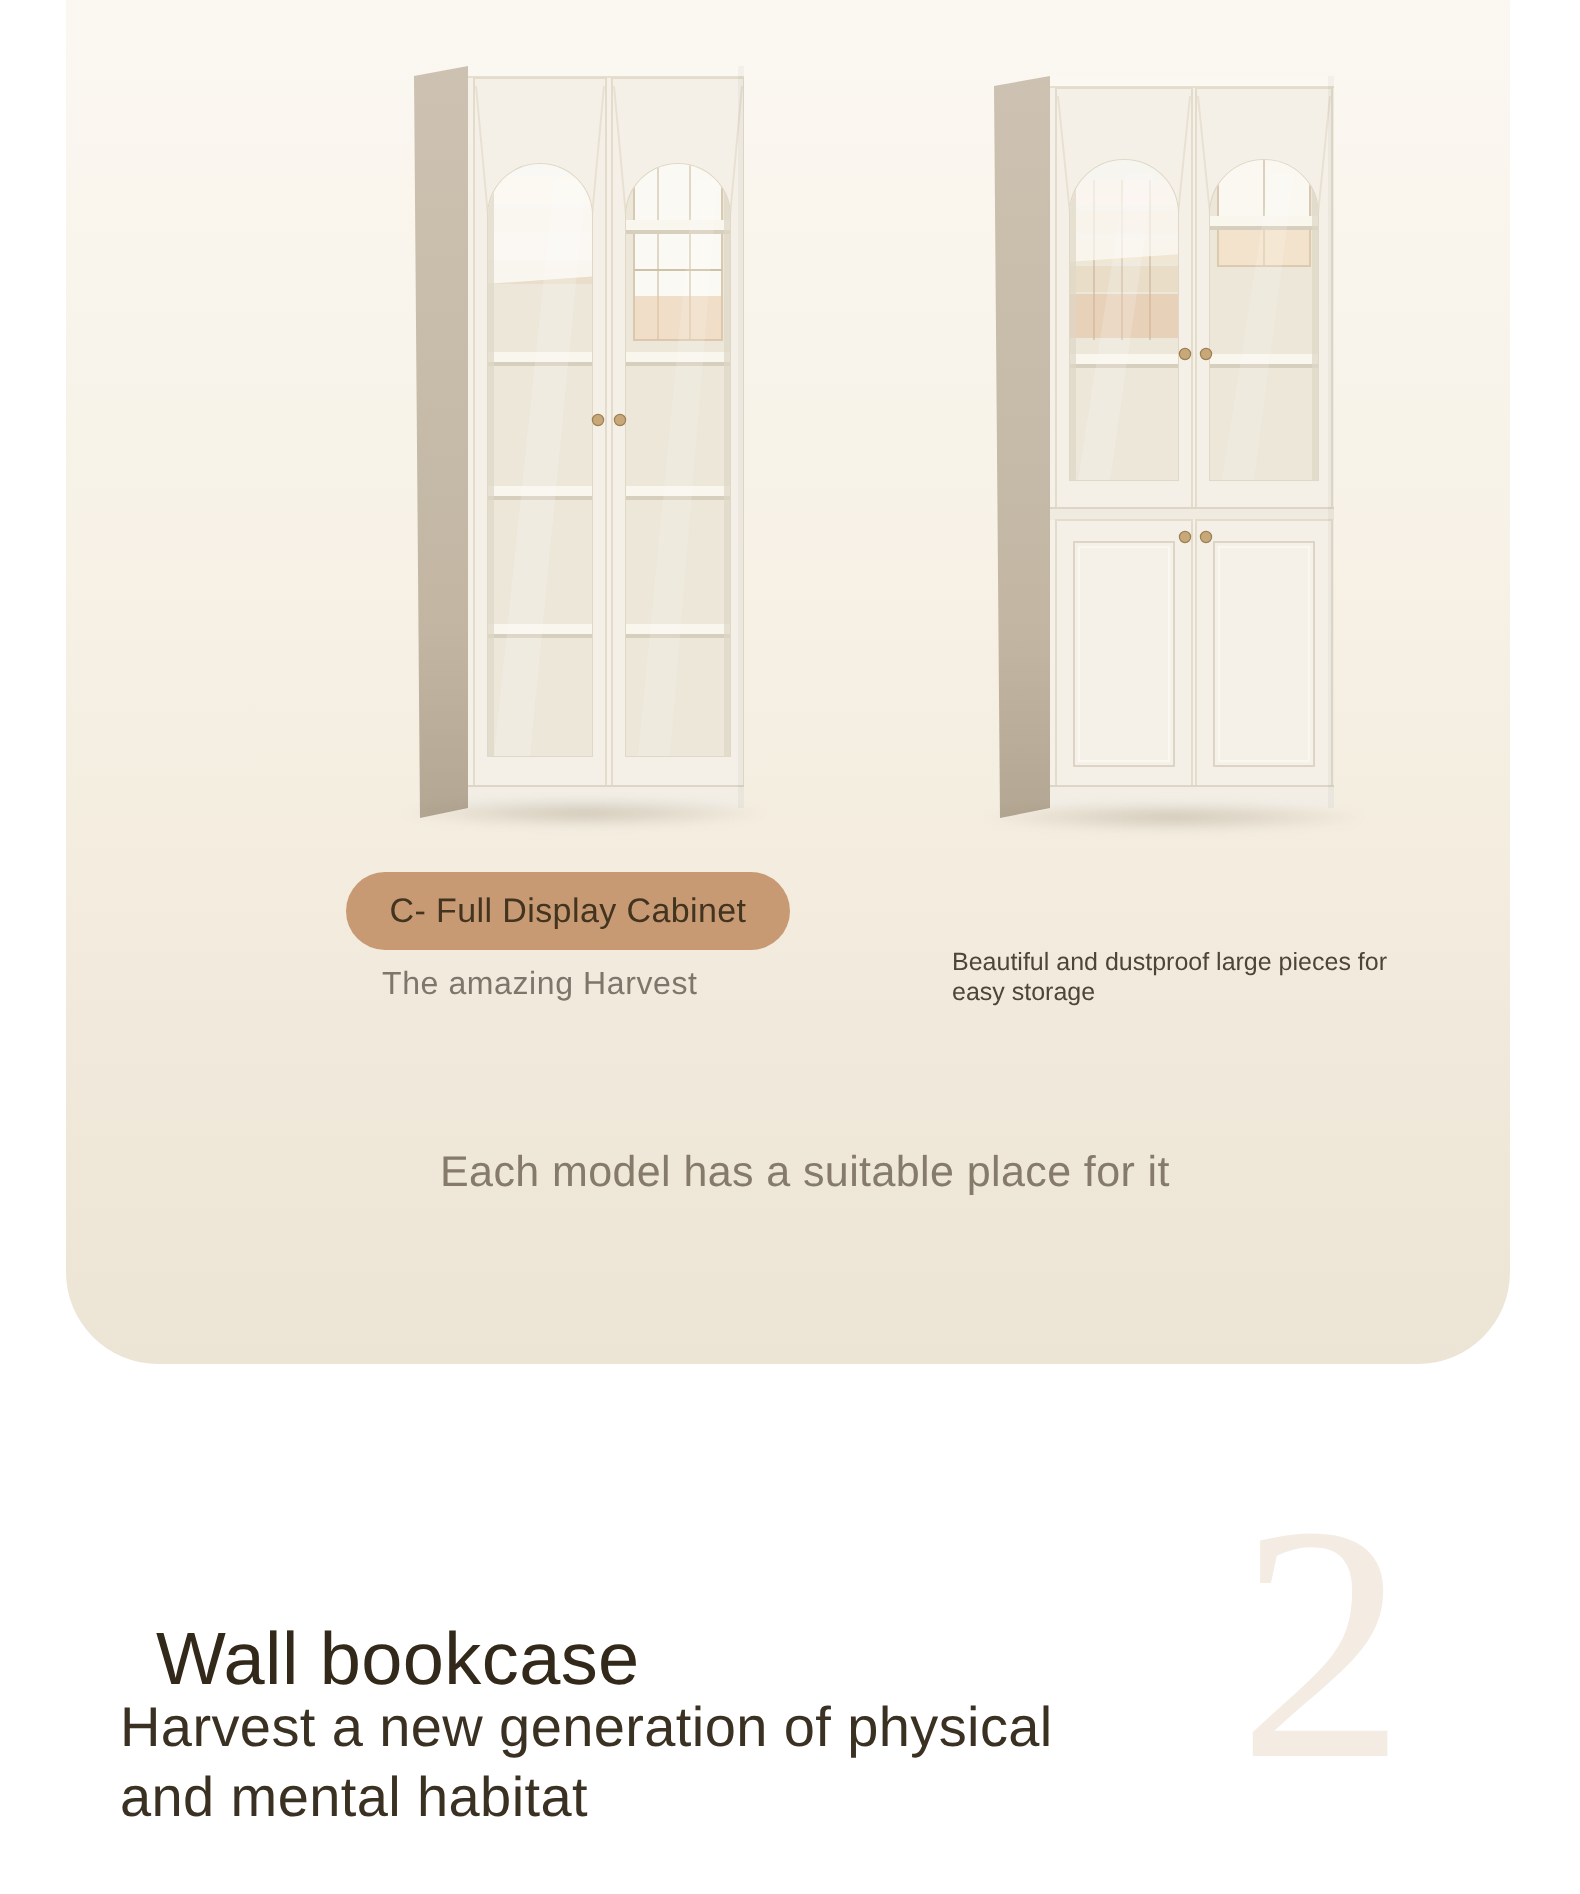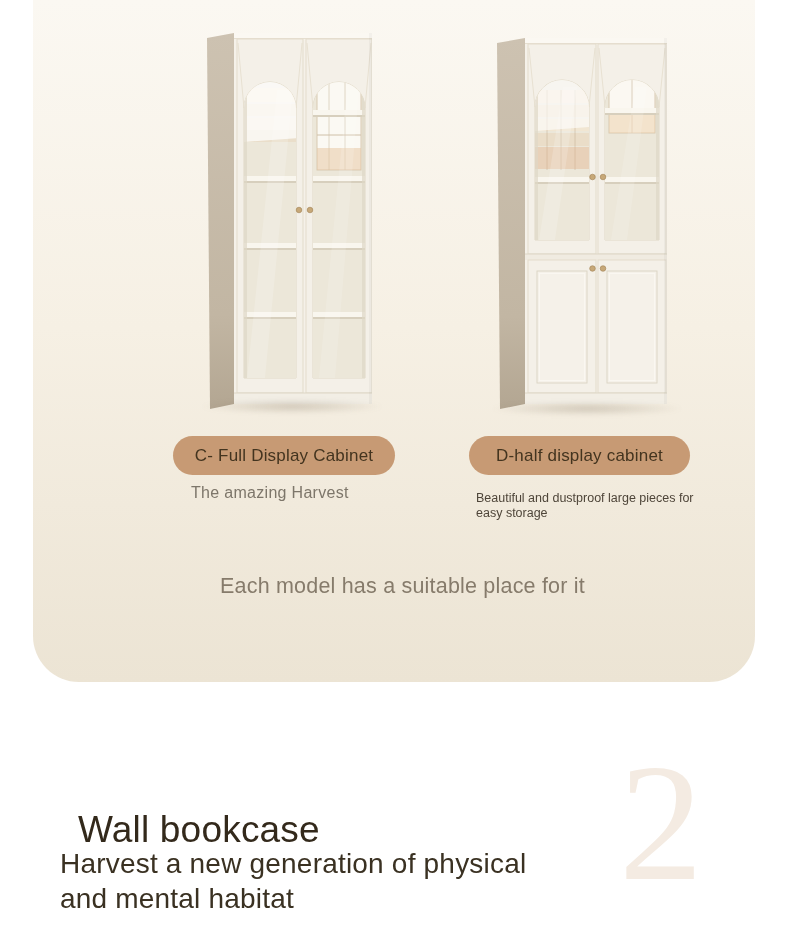--- a/index.html
+++ b/index.html
@@ -30,21 +30,21 @@
     font-size:17px;color:#43341f;letter-spacing:0.2px;
   }
   .tag-c{left:140px;top:436px;width:222px;}
   .tag-d{left:436px;top:436px;width:221px;}
   
   .cap-c{
     position:absolute;left:158px;top:484px;
     font-size:16px;color:#7d766a;letter-spacing:0.3px;
   }
   .cap-d{
-    position:absolute;left:443px;top:491px;width:218px;
+    position:absolute;left:443px;top:474px;width:218px;
     font-size:12.5px;line-height:15px;color:#4e4539;
   }
   .footnote{
     position:absolute;left:187px;top:570px;width:380px;
     font-size:21.5px;line-height:33px;color:#867b6b;letter-spacing:0.2px;
   }
   
   .sec-title{
     position:absolute;left:60px;top:791px;
     font-size:37px;font-weight:400;color:#33291b;letter-spacing:0.2px;
@@ -208,21 +208,20 @@
       <rect x="112.5" y="238.5" width="45" height="107" fill="none" stroke="#faf7f1"></rect>
       <circle cx="95.5" cy="233.5" r="2.8" fill="#c7a878" stroke="#9f7f52" stroke-width="0.6"></circle>
       <circle cx="106" cy="233.5" r="2.8" fill="#c7a878" stroke="#9f7f52" stroke-width="0.6"></circle>
       <rect x="28" y="358" width="142" height="11" fill="#f2eee5"></rect>
       <line x1="28" y1="358" x2="170" y2="358" stroke="#ddd6c6"></line>
       <rect x="167" y="3" width="3" height="366" fill="#000000" opacity="0.03"></rect>
     </svg>
     <div class="floor-shadow shadow-d"></div>
 
     <div class="tag tag-c" style="background:#c79a74">C- Full Display Cabinet</div>
-    <div class="tag tag-d" style="background:#c79a74">D-half display cabinet</div>
 
     <div class="cap-c">The amazing Harvest</div>
     <div class="cap-d">Beautiful and dustproof large pieces for easy storage</div>
 
     <div class="footnote">Each model has a suitable place for it</div>
   </section>
 
   <section>
     <div class="sec-num">2</div>
     <h2 class="sec-title" style="margin:18px;">Wall bookcase</h2>

